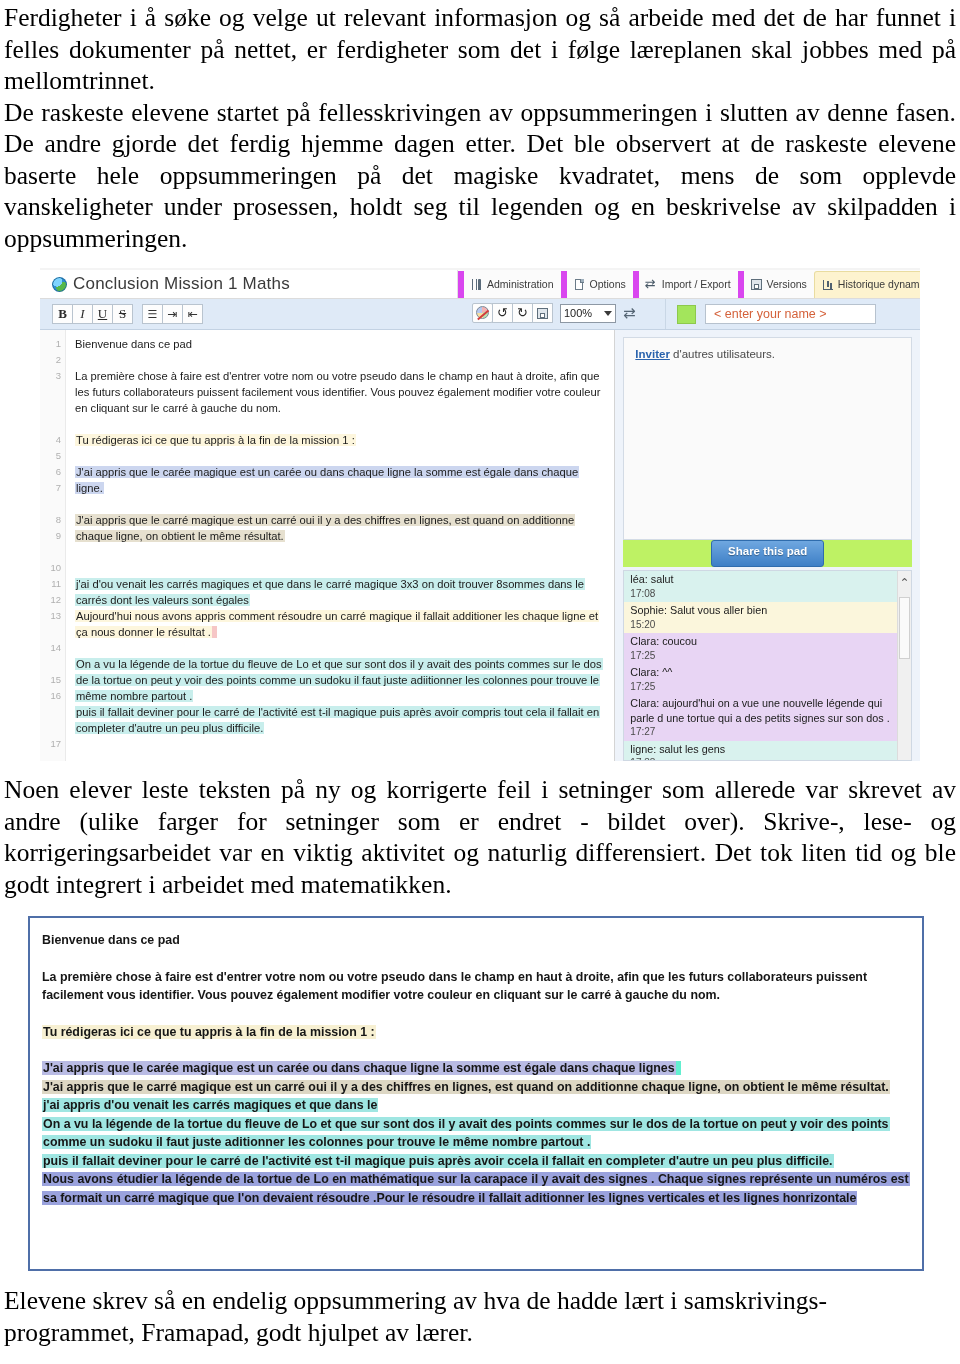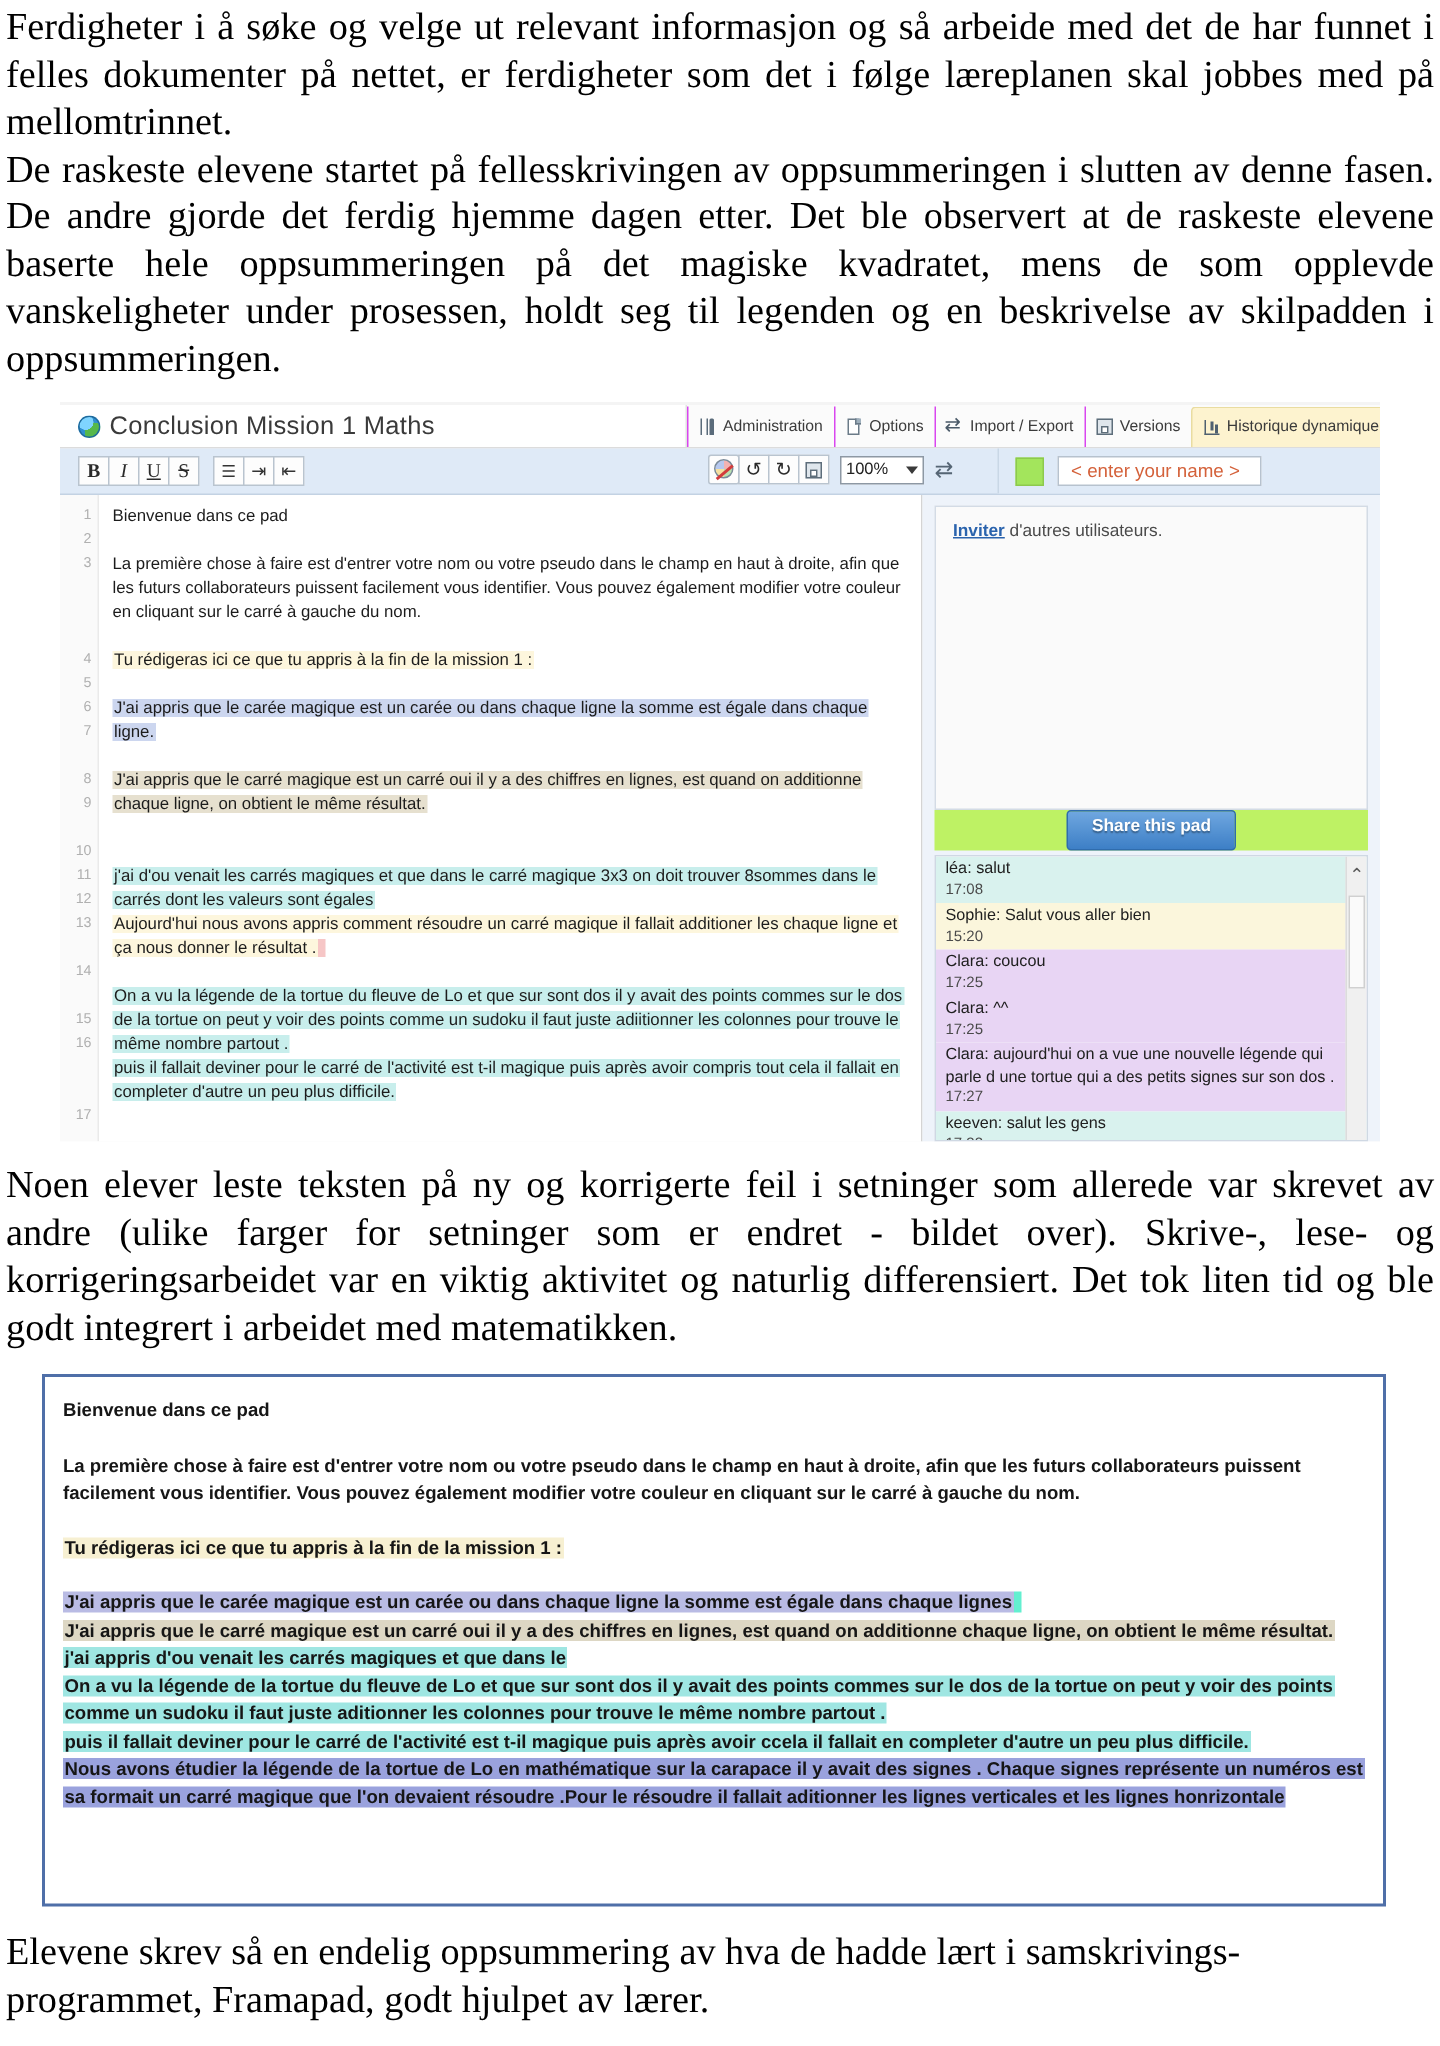--- a/index.html
+++ b/index.html
@@ -103,21 +103,21 @@
   }
   .pad-menu {
     display: flex;
     align-items: center;
     gap: 4px;
     font-family: "Liberation Sans", sans-serif;
     font-size: 10.5px;
     color: #3b3b3b;
     padding: 5px 7px 5px 6px;
     white-space: nowrap;
-    border-left: 1px solid #d946ef;
+    border-left: 6px solid #d946ef;
     height: 17px;
   }
   .pad-menu.active {
     background: #fdf3cf;
     border: 1px solid #e9dca0;
     border-bottom: none;
     border-radius: 3px 3px 0 0;
     padding-top: 4px;
   }
   .mi {
@@ -321,21 +321,21 @@
     box-sizing: border-box;
     border-left: 1px solid #c9d7e6;
   }
   .colorswatch {
     width: 19px; height: 19px;
     background: #a3e55c;
     border: 1px solid #8dc94d;
     box-sizing: border-box;
   }
   .nameinput {
-    width: 136px; height: 20px;
+    width: 171px; height: 20px;
     background: #ffffff;
     border: 1px solid #b7c2ce;
     font-family: "Liberation Sans", sans-serif;
     font-size: 12.5px;
     color: #d4613a;
     display: flex;
     align-items: center;
     padding-left: 8px;
     box-sizing: border-box;
   }
@@ -702,21 +702,21 @@
               </div>
               <div class="cmsg" style="background:#e8d5f4">
                 <span class="ctext"><span class="cname">Clara:</span><span> ^^</span></span>
                 <span class="ctime">17:25</span>
               </div>
               <div class="cmsg" style="background:#e8d5f4">
                 <span class="ctext"><span class="cname">Clara:</span><span> aujourd'hui on a vue une nouvelle légende qui parle d une tortue qui a des petits signes sur son dos .</span></span>
                 <span class="ctime">17:27</span>
               </div>
               <div class="cmsg" style="background:#d9f2ee">
-                <span class="ctext"><span class="cname">keeven:</span><span> salut les gens</span></span>
+                <span class="ctext"><span class="cname">ligne:</span><span> salut les gens</span></span>
                 <span class="ctime">17:38</span>
               </div>
               <div class="cmsg" style="background:#ccf5d6">
                 <span class="ctext"><span class="cname italic">unnamed:</span><span> Bravo les 6B, vos écrits sont déjà bien</span></span>
                 <span class="ctime">20:13</span>
               </div>
             </div>
             <div class="chat-scroll">
               <div class="chat-up">⌃</div>
               <div class="chat-thumb"></div>

